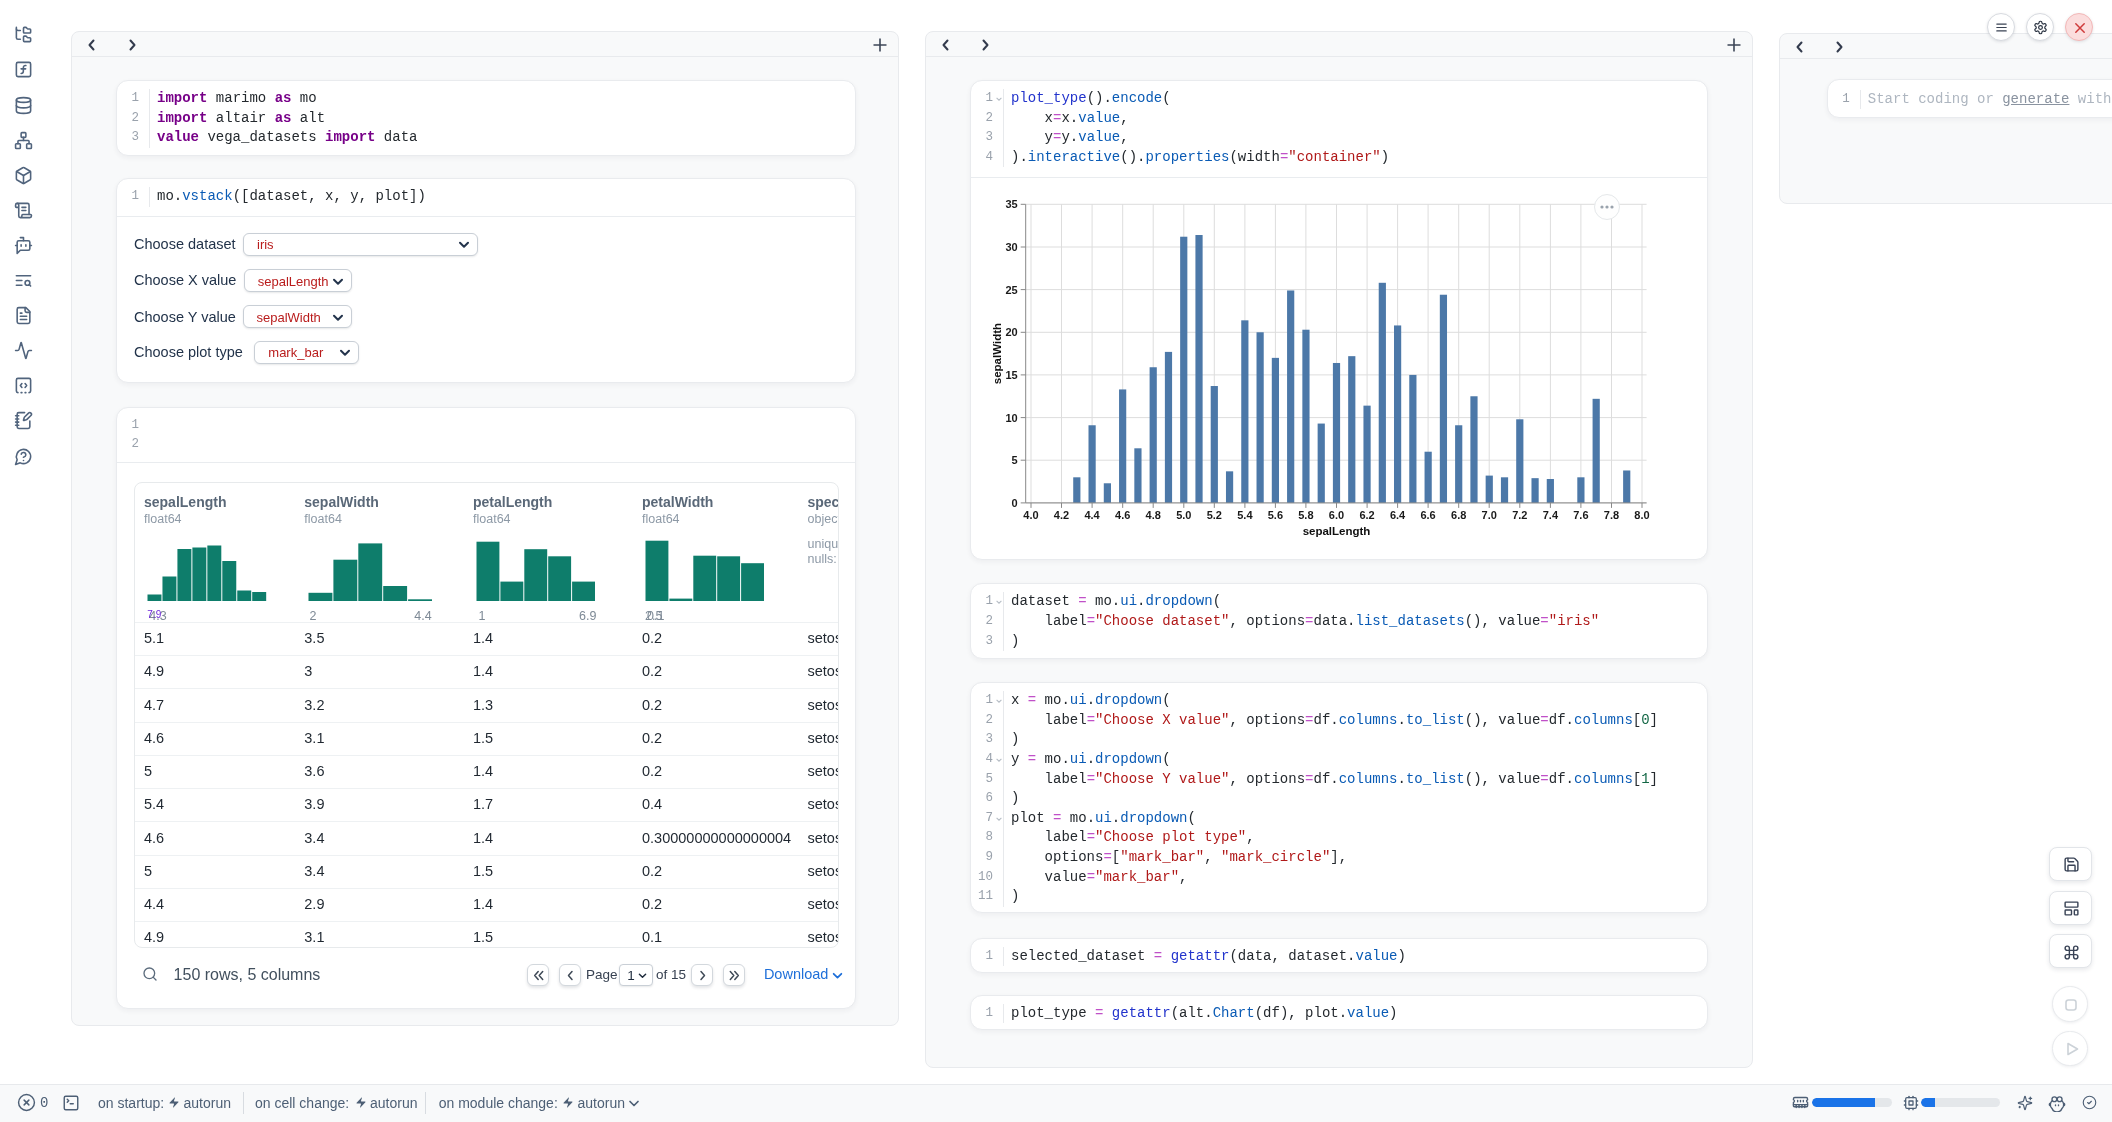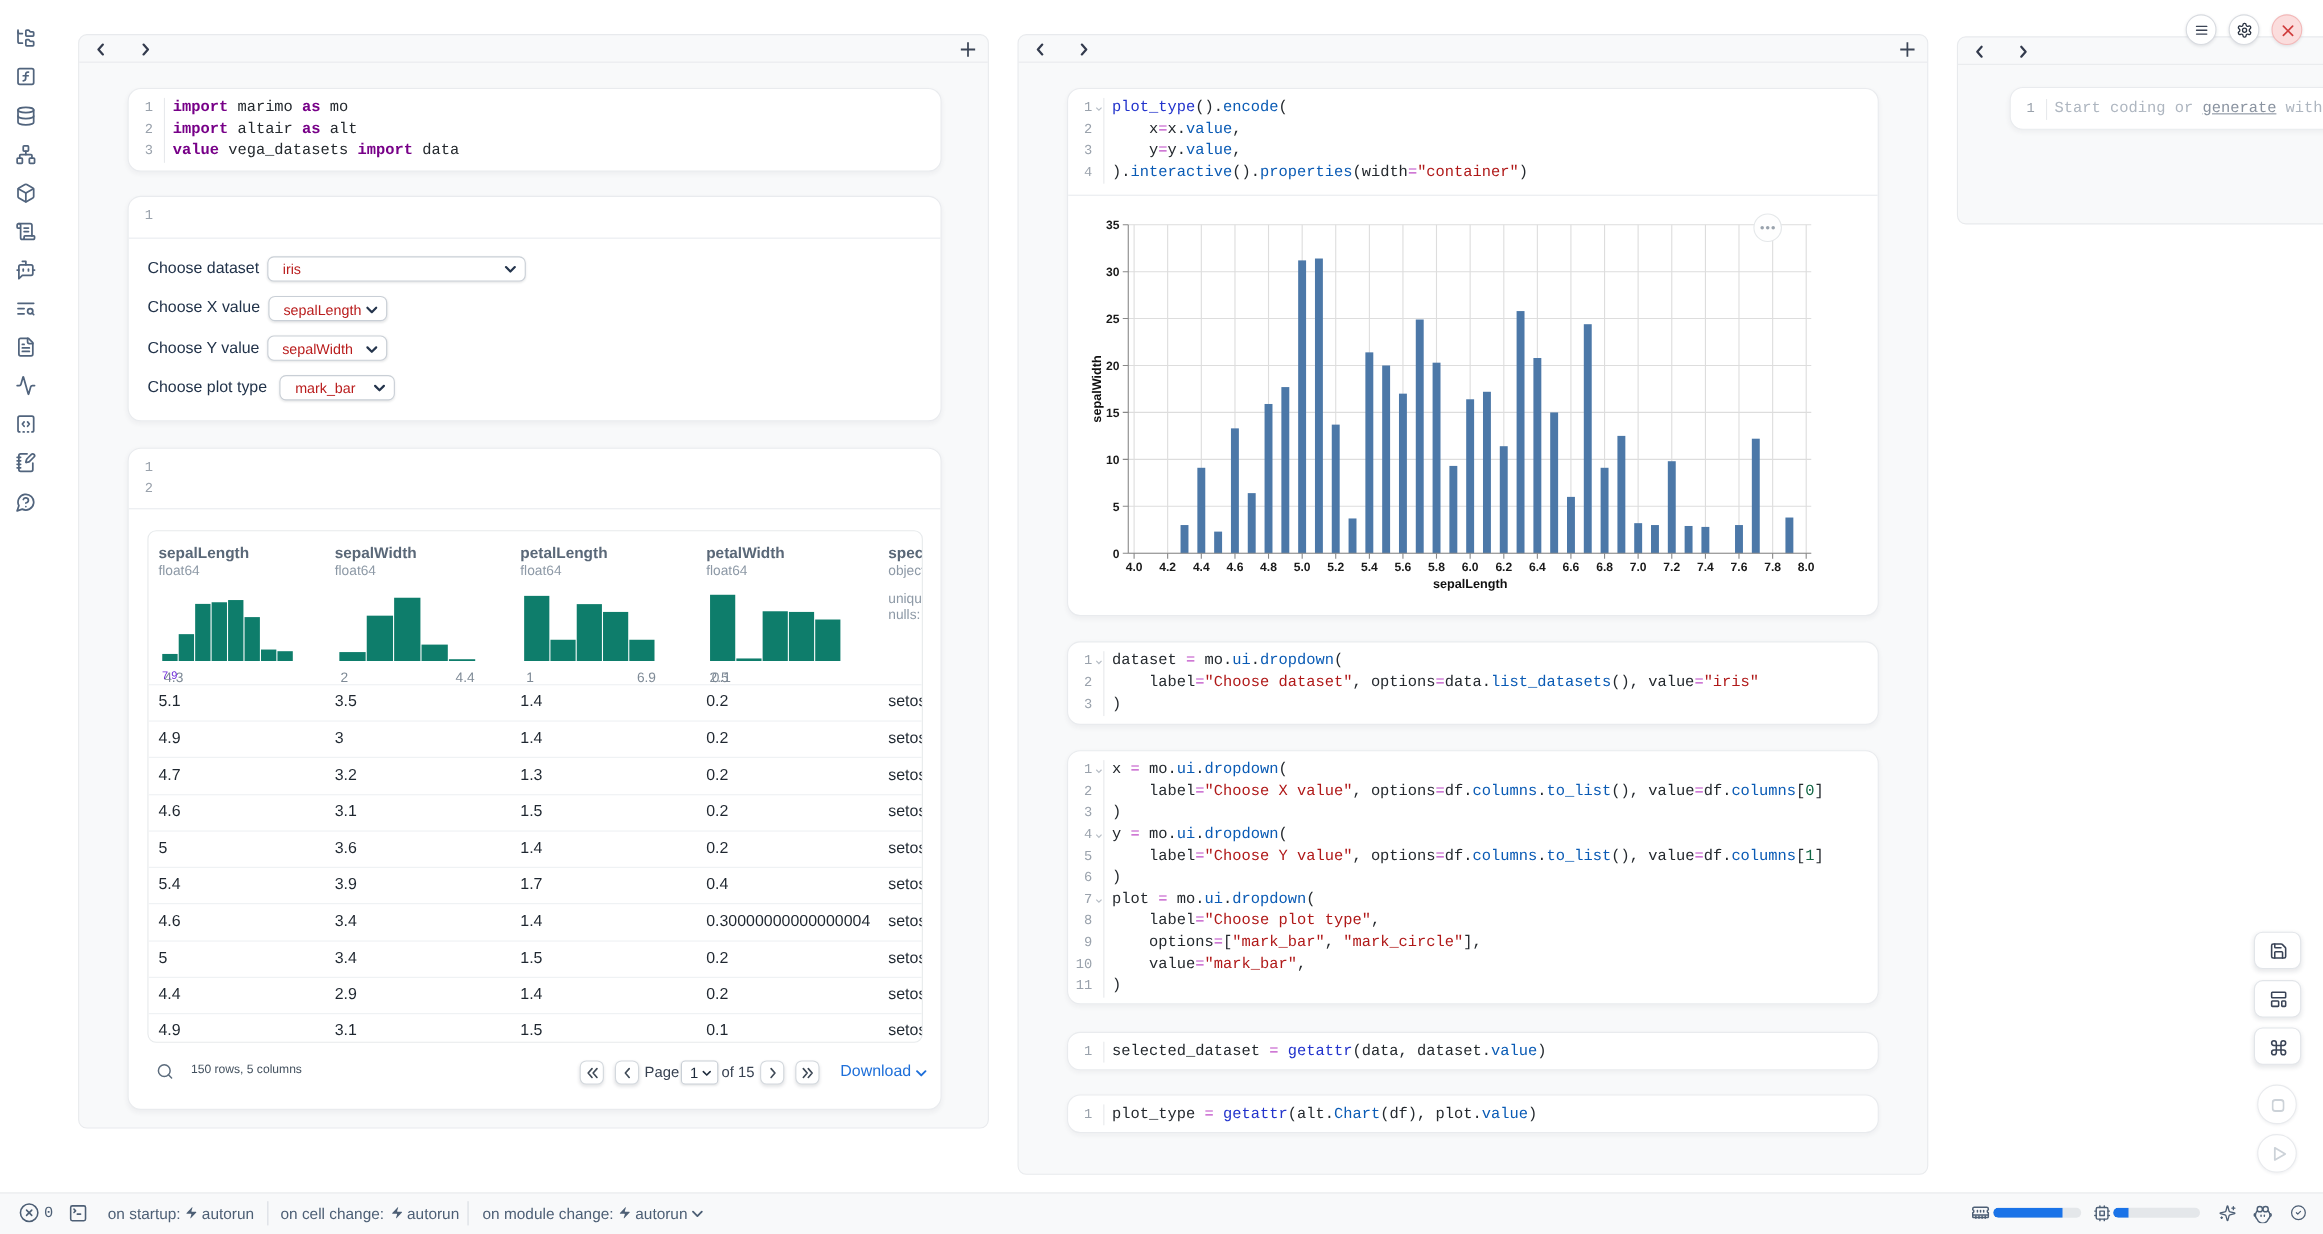--- a/index.html
+++ b/index.html
@@ -148,20 +148,21 @@
         <div>1</div>
         <div>2</div>
         <div>3</div>
       </div>
       <div class="code" style="top:8.0px;height:58.8px"><div><span class="kw">import</span> marimo <span class="kw">as</span> mo</div><div><span class="kw">import</span> altair <span class="kw">as</span> alt</div><div><span class="kw">value</span> vega_datasets <span class="kw">import</span> data</div></div>
     </div>
 <div class="cell" style="left:116.0px;top:178.0px;width:740.0px;height:205.0px">
       <div class="gut" style="top:8.0px">
         <div>1</div>
       </div>
+      <div class="code" style="top:8.0px;height:19.6px"><div>mo.<span class="pp">vstack</span>([dataset, x, y, plot])</div></div>
 <div style="position:absolute;left:0;right:0;top:37px;border-top:1px solid #e9ecef"></div>
 <div class="lbl" style="left:17px;top:57.0px">Choose dataset</div>
 <div class="selbox" style="left:126.0px;top:53.8px;width:234.6px;height:23px">
 <div class="seltxt" style="position:absolute;left:13px;top:3.5px">iris</div>
 <svg style="position:absolute;right:7px;top:6.5px" width="12" height="10" viewBox="0 0 12 10">
           <path d="M2 2.8 6 6.8l4-4" stroke="#24344c" stroke-width="2" fill="none" stroke-linecap="round" stroke-linejoin="round"></path>
         </svg>
 </div>
 <div class="lbl" style="left:17px;top:93.4px">Choose X value</div>
 <div class="selbox" style="left:126.7px;top:90.2px;width:108.8px;height:23px">
@@ -301,21 +302,21 @@
 <div style="position:absolute;left:9.0px;top:446.4px;font-size:14.5px;color:#1f2730;white-space:nowrap">4.9</div>
 <div style="position:absolute;left:169.3px;top:446.4px;font-size:14.5px;color:#1f2730;white-space:nowrap">3.1</div>
 <div style="position:absolute;left:338.0px;top:446.4px;font-size:14.5px;color:#1f2730;white-space:nowrap">1.5</div>
 <div style="position:absolute;left:507.0px;top:446.4px;font-size:14.5px;color:#1f2730;white-space:nowrap">0.1</div>
 <div style="position:absolute;left:672.5px;top:446.4px;font-size:14.5px;color:#1f2730;white-space:nowrap">setosa</div>
 </div>
 <svg class="lu" style="position:absolute;left:25px;top:558px;color:#5b6b7c" width="16" height="16" viewBox="0 0 24 24">
         <circle cx="11" cy="11" r="8"></circle>
         <path d="m21 21-4.3-4.3"></path>
       </svg>
-<div style="position:absolute;left:56.6px;top:558.5px;font-size:11px;color:#42505e">150 rows, 5 columns</div>
+<div style="position:absolute;left:56.6px;top:558.5px;font-size:16px;color:#42505e">150 rows, 5 columns</div>
 <div class="pgbtn" style="left:410.4px;top:556.6px">
         <svg style="position:absolute;left:4px;top:4px" width="13" height="13" viewBox="0 0 13 13">
           <path d="M6.2 2.5 2.7 6.5l3.5 4M10.7 2.5 7.2 6.5l3.5 4" stroke="#3f4a57" stroke-width="1.5" fill="none" stroke-linecap="round" stroke-linejoin="round"></path>
         </svg>
       </div>
 <div class="pgbtn" style="left:442.0px;top:556.6px">
         <svg style="position:absolute;left:4px;top:4px" width="13" height="13" viewBox="0 0 13 13">
           <path d="M8 2.5 4.5 6.5 8 10.5" stroke="#3f4a57" stroke-width="1.5" fill="none" stroke-linecap="round" stroke-linejoin="round"></path>
         </svg>
       </div>

